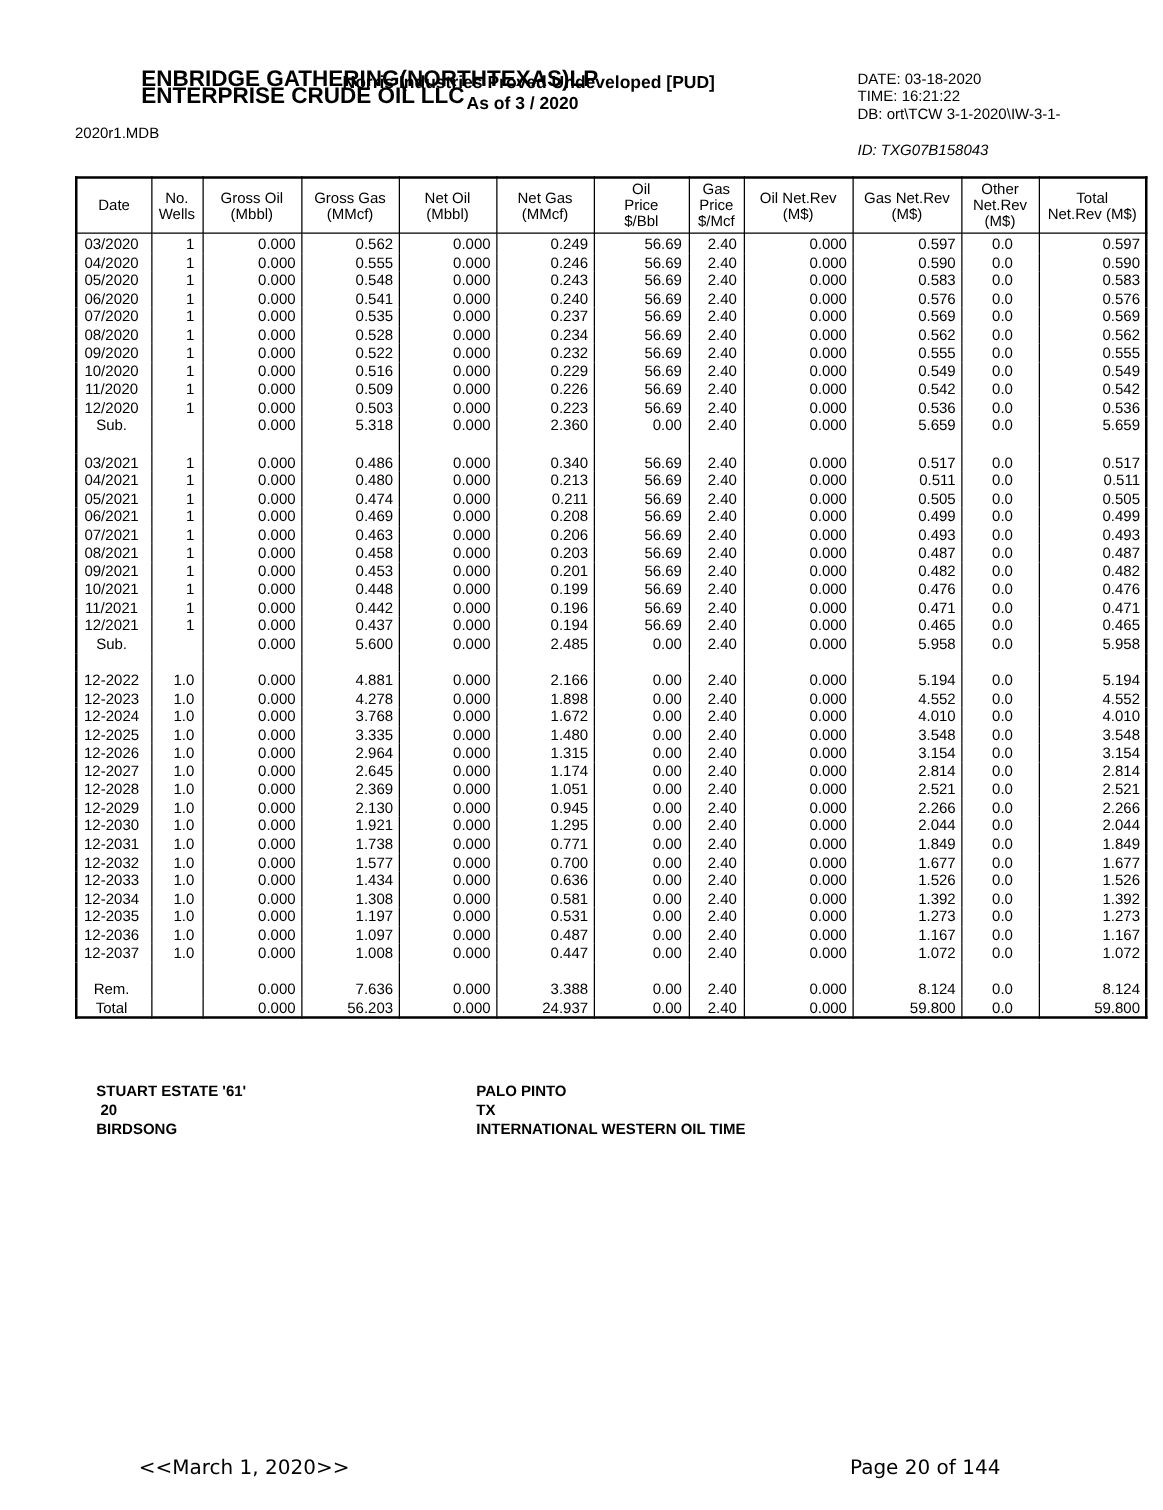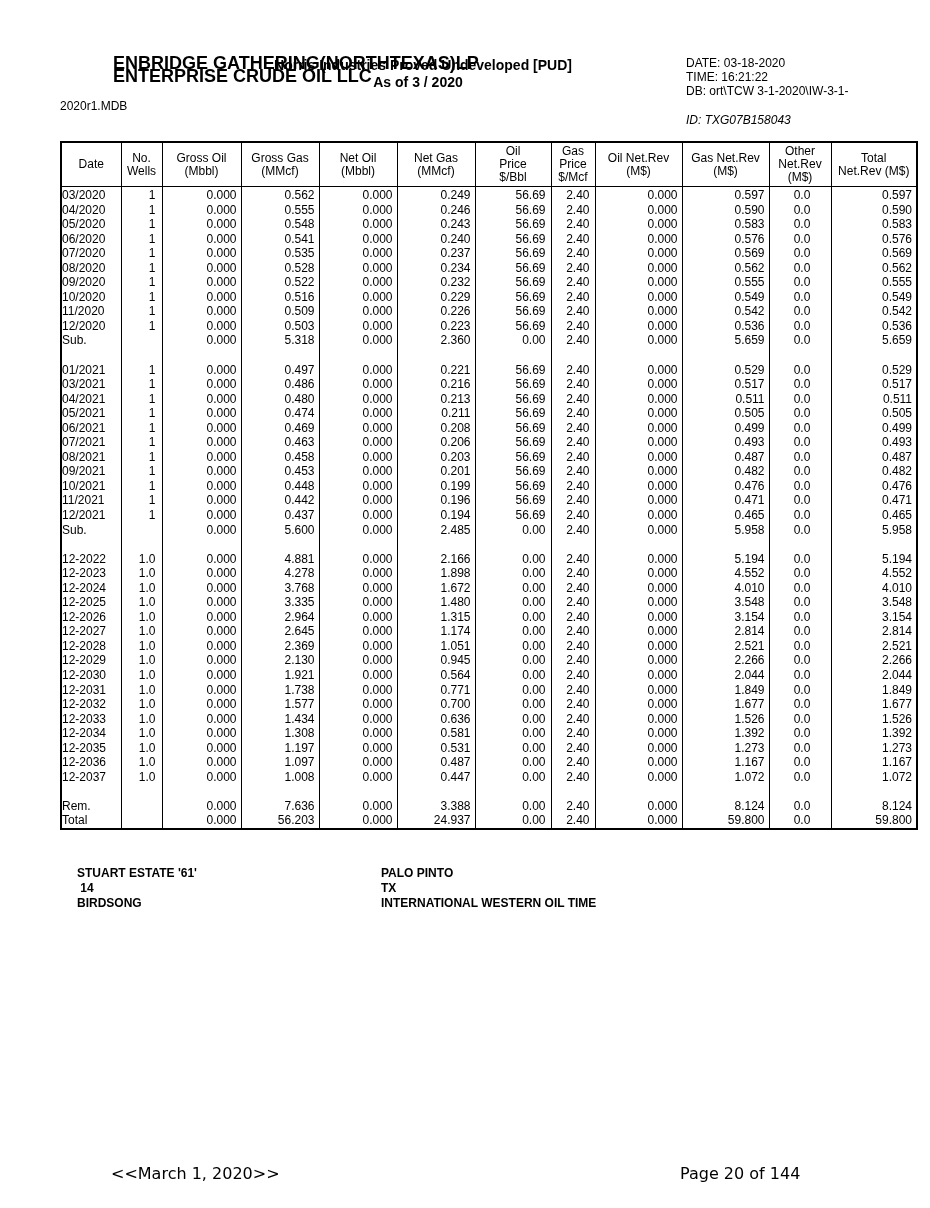--- a/index.html
+++ b/index.html
@@ -9,21 +9,21 @@
   .hdr-left div { white-space:nowrap; }
   .hdr-title { left:0; width:842px; top:57px; text-align:center; font-size:14px; font-weight:bold; line-height:17px; }
   .hdr-title .t1 { position:relative; left:2px; }
   .hdr-title .t2 { position:relative; left:-3px; }
   .mdb { left:60px; top:99px; font-size:12px; }
   .hdr-right { left:686px; top:56px; font-size:12px; line-height:14px; }
   .hdr-id { left:686px; top:113px; font-size:12px;font-style:italic; }
   table.rpt { position:absolute; left:60px; top:141px; border-collapse:collapse; font-size:12px; line-height:14.55px; border:2px solid #000; }
   table.rpt th { font-weight:normal; border:1px solid #000; border-bottom:1px solid #000; text-align:center; vertical-align:middle; line-height:13px; padding:0; height:43px; }
   table.rpt td { border-left:1px solid #000; border-right:1px solid #000; padding:0 4px 0 0; text-align:right; white-space:nowrap; }
-  table.rpt td.c-date { text-align:left; padding-right:4px; }
+  table.rpt td.c-date { text-align:center; padding-right:4px; }
   table.rpt td.c-wells { text-align:right; padding-right:6px; }
   table.rpt td.c-oprice { padding-right:5px;padding-left:40px; }
   table.rpt td.c-gprice { padding-right:5px; }
   table.rpt td.c-other { text-align:center; padding:0 0 0 4px; }
   tr.spacer td { height:14.5px; }
   tr.first td { padding-top:1px; }
   .foot-left { left:77px; top:866px; font-size:12px; font-weight:bold; line-height:15px; }
   .foot-right { left:381px; top:866px; font-size:12px; font-weight:bold; line-height:15px; }
   .page-foot { top:1164px; font-family:"DejaVu Sans", sans-serif; font-size:16px; }
   .pf-left { left:111px; }
@@ -256,40 +256,26 @@
         <td></td>
         <td></td>
         <td></td>
         <td></td>
         <td></td>
         <td></td>
         <td></td>
         <td></td>
       </tr>
       <tr>
-        <td class="c-date">01/2021</td>
-        <td class="c-wells">1</td>
-        <td class="c-goil">0.000</td>
-        <td class="c-ggas">0.497</td>
-        <td class="c-noil">0.000</td>
-        <td class="c-ngas">0.221</td>
-        <td class="c-oprice">56.69</td>
-        <td class="c-gprice">2.40</td>
-        <td class="c-orev">0.000</td>
-        <td class="c-grev">0.529</td>
-        <td class="c-other">0.0</td>
-        <td class="c-total">0.529</td>
-      </tr>
-      <tr>
         <td class="c-date">03/2021</td>
         <td class="c-wells">1</td>
         <td class="c-goil">0.000</td>
         <td class="c-ggas">0.486</td>
         <td class="c-noil">0.000</td>
-        <td class="c-ngas">0.216</td>
+        <td class="c-ngas">0.340</td>
         <td class="c-oprice">56.69</td>
         <td class="c-gprice">2.40</td>
         <td class="c-orev">0.000</td>
         <td class="c-grev">0.517</td>
         <td class="c-other">0.0</td>
         <td class="c-total">0.517</td>
       </tr>
       <tr>
         <td class="c-date">04/2021</td>
         <td class="c-wells">1</td>
@@ -555,21 +541,21 @@
         <td class="c-grev">2.266</td>
         <td class="c-other">0.0</td>
         <td class="c-total">2.266</td>
       </tr>
       <tr>
         <td class="c-date">12-2030</td>
         <td class="c-wells">1.0</td>
         <td class="c-goil">0.000</td>
         <td class="c-ggas">1.921</td>
         <td class="c-noil">0.000</td>
-        <td class="c-ngas">0.564</td>
+        <td class="c-ngas">1.295</td>
         <td class="c-oprice">0.00</td>
         <td class="c-gprice">2.40</td>
         <td class="c-orev">0.000</td>
         <td class="c-grev">2.044</td>
         <td class="c-other">0.0</td>
         <td class="c-total">2.044</td>
       </tr>
       <tr>
         <td class="c-date">12-2031</td>
         <td class="c-wells">1.0</td>
@@ -708,21 +694,21 @@
         <td class="c-orev">0.000</td>
         <td class="c-grev">59.800</td>
         <td class="c-other">0.0</td>
         <td class="c-total">59.800</td>
       </tr>
     </tbody>
 </table>
 
 <div class="abs foot-left">
   <div style="white-space:pre">STUART ESTATE '61'</div>
-  <div style="white-space:pre"> 14</div>
+  <div style="white-space:pre"> 20</div>
   <div>BIRDSONG</div>
 </div>
 <div class="abs foot-right">
   <div>PALO PINTO</div>
   <div>TX</div>
   <div>INTERNATIONAL WESTERN OIL TIME</div>
 </div>
 
 <div class="abs page-foot pf-left">&lt;&lt;March 1, 2020&gt;&gt;</div>
 <div class="abs page-foot pf-right">Page 20 of 144</div>

